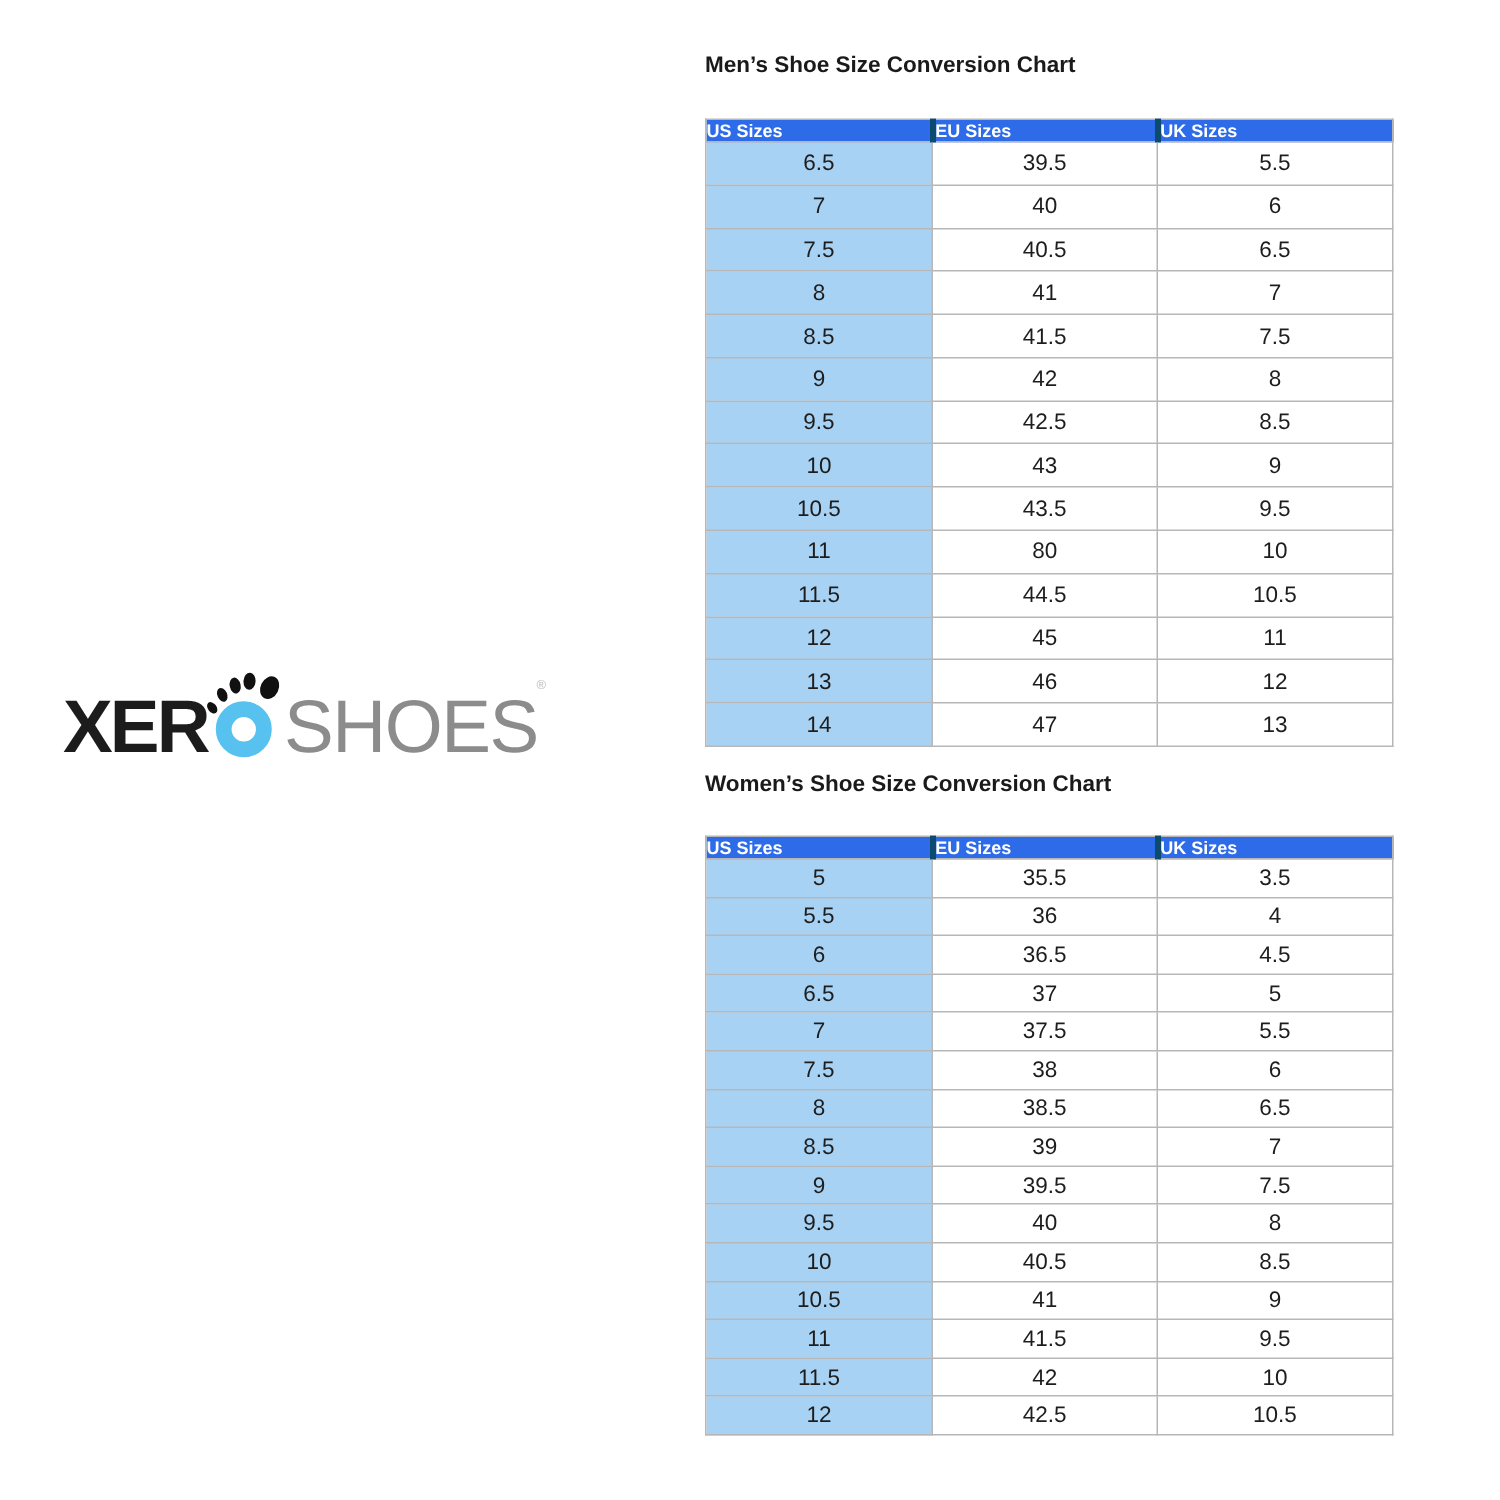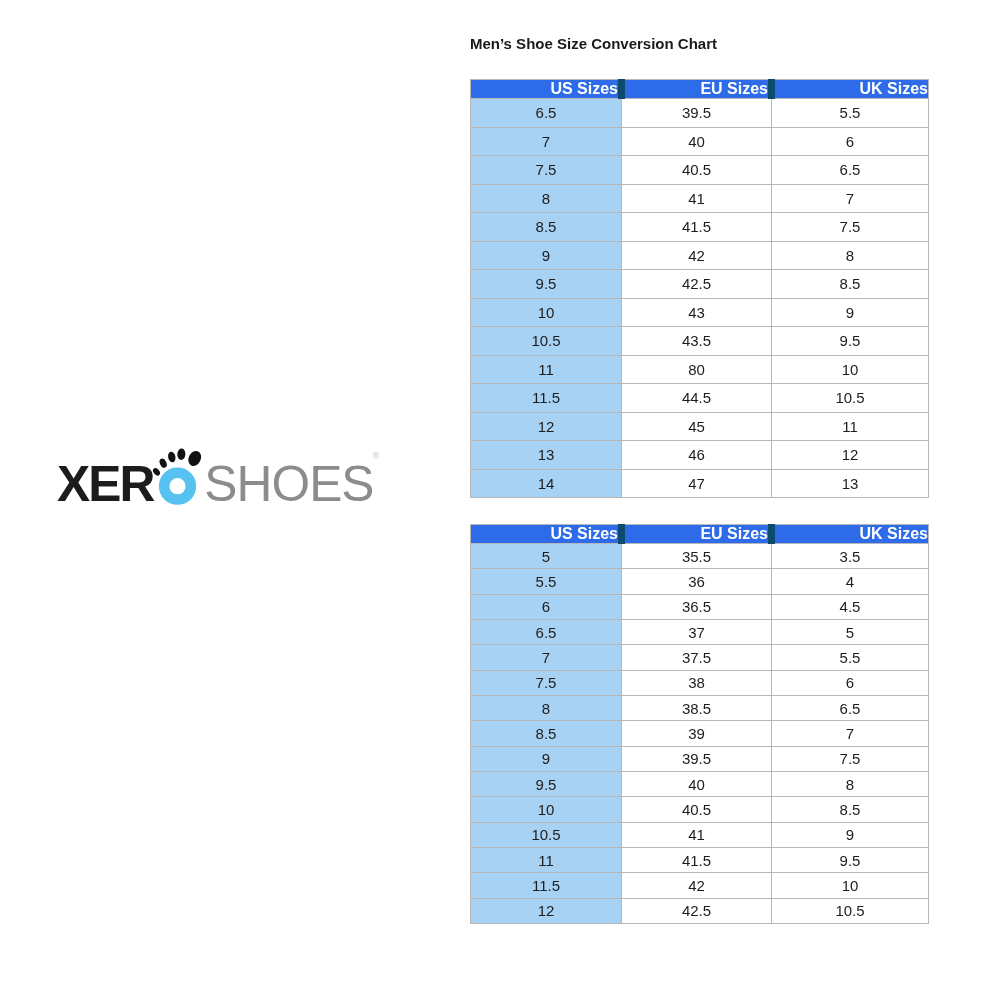--- a/index.html
+++ b/index.html
@@ -16,21 +16,20 @@
     overflow: hidden;
   }
 
   
   .logo {
     position: absolute;
     left: 42px;
     top: 446px;
     width: 330px;
     text-align: center;
-    margin-left: 15px;
   }
   .logo svg { display: block; }
   .logo .brand-x {
     font-family: "Liberation Sans", sans-serif;
     font-weight: bold;
     letter-spacing: -2px;
   }
   .logo .brand-s {
     font-family: "Liberation Sans", sans-serif;
     font-weight: normal;
@@ -66,28 +65,28 @@
     width: 458px;
     margin-top: 27px;
   }
   table.size-table.mens   { height: 419px; }
   table.size-table.womens { height: 400px; margin-top: 26px; }
   .chart-section.womens { margin-top: 17px; }
 
   table.size-table th {
     background: var(--header-bg, #2D6BE8);
     color: var(--header-text, #ffffff);
-    font-size: 16px;
+    font-size: 12px;
     font-weight: bold;
     border: 1px solid var(--border, #B7B7B7);
     padding: 0;
-    text-align: right;
+    text-align: left;
     vertical-align: middle;
   }
-  table.size-table th + th { border-left: 7px solid #0c4a6e; }
+  table.size-table th + th { border-left: 4px solid #0c4a6e; }
   table.size-table td {
     border: 1px solid var(--border, #B7B7B7);
     font-size: 15px;
     color: #1d1d1d;
     text-align: center;
     vertical-align: middle;
     padding: 0;
     background: var(--row-bg, #ffffff);
   }
   table.size-table td:first-child { background: var(--us-column-bg, #A8D2F3); }
@@ -202,20 +201,21 @@
             <tr>
               <td>14</td>
               <td>47</td>
               <td>13</td>
             </tr>
           </tbody>
         </table>
     </section>
 
     <section class="chart-section womens">
+      <h2 class="chart-title">Women’s Shoe Size Conversion Chart</h2>
       <table class="size-table womens">
         <colgroup>
             <col class="c1">
             <col class="c2">
             <col class="c3">
           </colgroup>
       <thead>
             <tr>
               <th>US Sizes</th>
               <th>EU Sizes</th>

